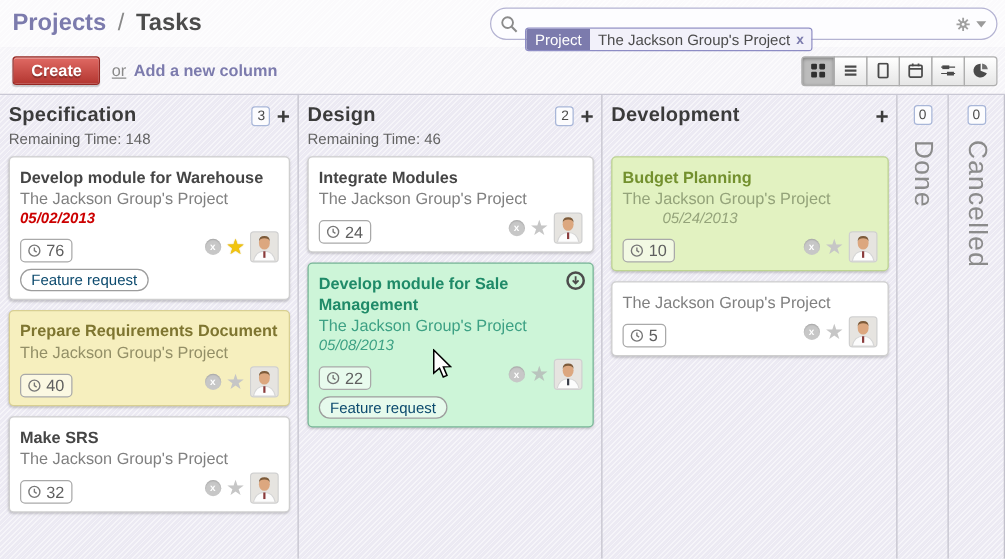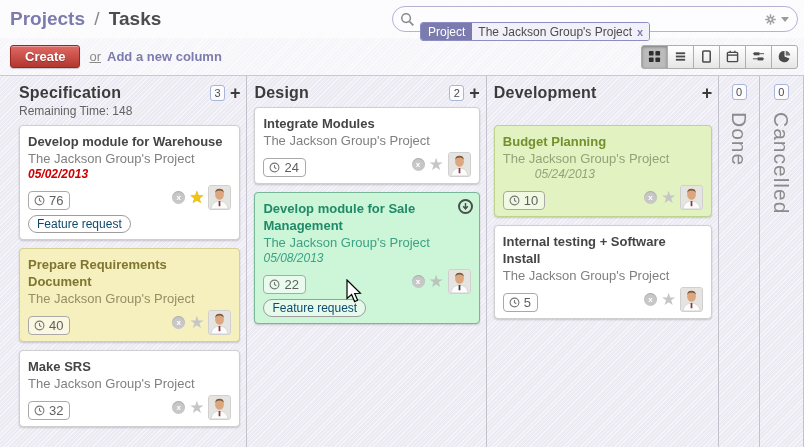--- a/index.html
+++ b/index.html
@@ -56,21 +56,21 @@
   .switcher { margin-left:auto; display:flex; }
   .sw-btn {
     width:27px; height:24px; border:1px solid #aeaeae; margin-left:-1px;
     background:linear-gradient(#ffffff,#e6e6e6); display:flex; align-items:center; justify-content:center; cursor:pointer;
   }
   .sw-btn:first-child { border-radius:3px 0 0 3px; margin-left:0; }
   .sw-btn:last-child { border-radius:0 3px 3px 0; }
   .sw-btn.active { background:#bcbcbc; box-shadow:inset 0 1px 3px rgba(0,0,0,.35); }
 
   
-  .board { display:flex; height:371px; align-items:stretch;padding-left:12px; }
+  .board { display:flex; height:371px; align-items:stretch; }
   .col { padding:8px 6px 0 7px; border-right:1px solid #c2c1cc; }
   .col-spec { width:239px; }
   .col-design { width:243px; }
   .col-dev { width:236px; }
   .col-folded { width:41px; display:flex; flex-direction:column; align-items:center; padding:8px 0 0 0; }
   .col-folded.last { width:45px; }
 
   .col-head { display:flex; align-items:center; }
   .col-title { font-size:16px; font-weight:bold; color:#3b3b3b; letter-spacing:.2px; }
   .col-head-right { margin-left:auto; display:flex; align-items:center; gap:5px; }
@@ -337,20 +337,21 @@
   </div>
 
   <div class="col col-design">
     <div class="col-head">
       <span class="col-title">Design</span>
       <span class="col-head-right">
         <span class="count-badge">2</span>
         <span class="plus-btn">+</span>
       </span>
     </div>
+    <div class="col-sub">Remaining Time: 46</div>
 
     <div class="cards">
 
       <div class="card">
         <div class="card-title">Integrate Modules</div>
         <div class="card-project">The Jackson Group's Project</div>
         <div class="card-foot">
           <span class="hours-badge">
             <svg width="11" height="11" viewBox="0 0 12 12">
                 <circle cx="6" cy="6" r="4.8" fill="none" stroke="#777" stroke-width="1.2"></circle>
@@ -443,21 +444,20 @@
                   <ellipse cx="12" cy="9.5" rx="5" ry="6" fill="#dca77f"></ellipse>
                   <path d="M7,8 Q7,3 12,3 Q17,3 17,8 Q16,5 12,5 Q8,5 7,8 Z" fill="#7d5b3a"></path>
                   <rect x="11" y="17" width="2" height="6" fill="#8a3b3b"></rect>
                 </svg>
             </span>
           </span>
         </div>
       </div>
 
       <div class="card">
-        <div class="card-title">Internal testing + Software Install</div>
         <div class="card-project">The Jackson Group's Project</div>
         <div class="card-foot">
           <span class="hours-badge">
             <svg width="11" height="11" viewBox="0 0 12 12">
                 <circle cx="6" cy="6" r="4.8" fill="none" stroke="#777" stroke-width="1.2"></circle>
                 <path d="M6 3.2 L6 6 L8 7.3" fill="none" stroke="#777" stroke-width="1.2"></path>
               </svg>
             <span>5</span>
           </span>
           <span class="foot-right">

